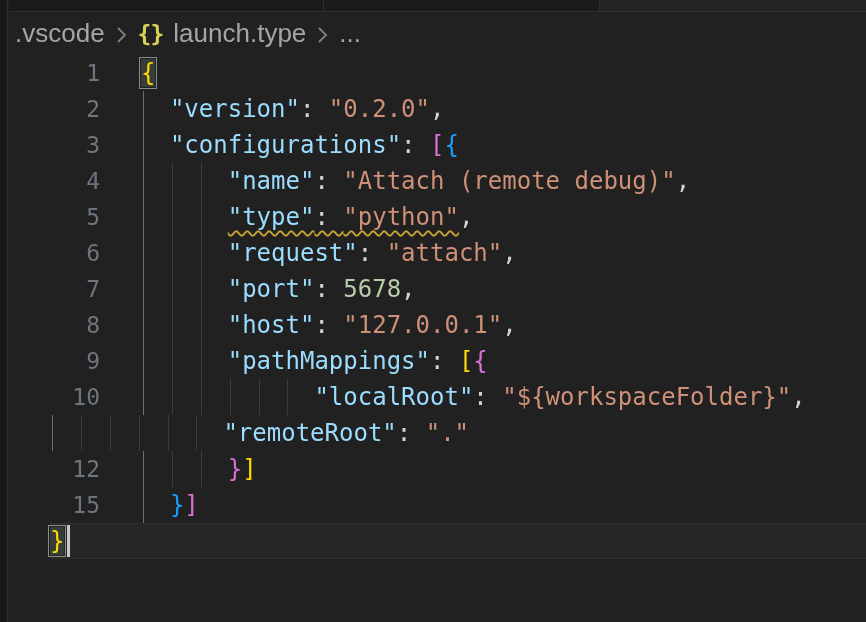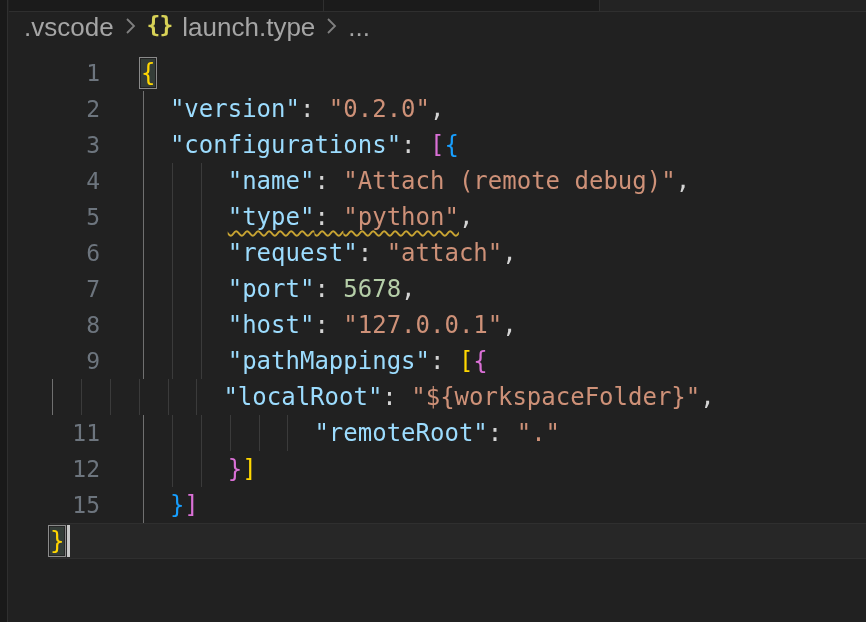--- a/index.html
+++ b/index.html
@@ -22,22 +22,22 @@
 
   
   .tab-strip { height: 12px; display: flex; border-bottom: 1px solid var(--border, #2f2f2f); }
   .tab-strip .seg { height: 100%; background: var(--strip-bg, #1b1b1b); }
   .tab-strip .seg-1 { width: 314px; }
   .tab-strip .seg-2 { width: 276px; border-left: 1px solid var(--border, #2f2f2f); }
   .tab-strip .seg-3 { flex: 1; border-left: 1px solid var(--border, #2f2f2f); background: #232323; }
 
   
   .breadcrumb {
-    height: 43px; display: flex; align-items: flex-start;
-    padding-left: 15px; font-size: 26px;
+    height: 43px; display: flex; align-items: center;
+    padding-left: 6px; font-size: 26px;
     color: var(--breadcrumb-text, #a5a5a5);
     white-space: nowrap;
   }
   .crumb { display: inline-block; }
   .crumb-sep { display: inline-flex; align-items: center; margin: 0 9px; padding-top: 2px; }
   .json-glyph {
     font-family: "DejaVu Sans Mono", monospace;
     font-weight: bold; font-size: 23px;
     color: var(--json-icon, #d8d257);
     margin-right: 10px; letter-spacing: -1px;
@@ -158,24 +158,24 @@
       </div>
       <div class="line">
         <div class="ln">8</div>
         <div class="lc"><div class="g ag" style="left: 2px;"></div><div class="g" style="left: 31px;"></div><div class="g" style="left: 60px;"></div><span class="tk-ws">      </span><span class="tk-key">"host"</span><span class="tk-punct">: </span><span class="tk-str">"127.0.0.1"</span><span class="tk-punct">,</span></div>
       </div>
       <div class="line">
         <div class="ln">9</div>
         <div class="lc"><div class="g ag" style="left: 2px;"></div><div class="g" style="left: 31px;"></div><div class="g" style="left: 60px;"></div><span class="tk-ws">      </span><span class="tk-key">"pathMappings"</span><span class="tk-punct">: </span><span class="tk-b1">[</span><span class="tk-b2">{</span></div>
       </div>
       <div class="line">
+        <div class="ln">10</div>
         <div class="lc"><div class="g ag" style="left: 2px;"></div><div class="g" style="left: 31px;"></div><div class="g" style="left: 60px;"></div><div class="g" style="left: 89px;"></div><div class="g" style="left: 118px;"></div><div class="g" style="left: 146px;"></div><span class="tk-ws">            </span><span class="tk-key">"localRoot"</span><span class="tk-punct">: </span><span class="tk-str">"${workspaceFolder}"</span><span class="tk-punct">,</span></div>
       </div>
       <div class="line">
-        <div class="ln">11</div>
         <div class="lc"><div class="g ag" style="left: 2px;"></div><div class="g" style="left: 31px;"></div><div class="g" style="left: 60px;"></div><div class="g" style="left: 89px;"></div><div class="g" style="left: 118px;"></div><div class="g" style="left: 146px;"></div><span class="tk-ws">            </span><span class="tk-key">"remoteRoot"</span><span class="tk-punct">: </span><span class="tk-str">"."</span></div>
       </div>
       <div class="line">
         <div class="ln">12</div>
         <div class="lc"><div class="g ag" style="left: 2px;"></div><div class="g" style="left: 31px;"></div><div class="g" style="left: 60px;"></div><span class="tk-ws">      </span><span class="tk-b2">}</span><span class="tk-b1">]</span></div>
       </div>
       <div class="line">
         <div class="ln">15</div>
         <div class="lc"><div class="g ag" style="left: 2px;"></div><span class="tk-ws">  </span><span class="tk-b3">}</span><span class="tk-b2">]</span></div>
       </div>

